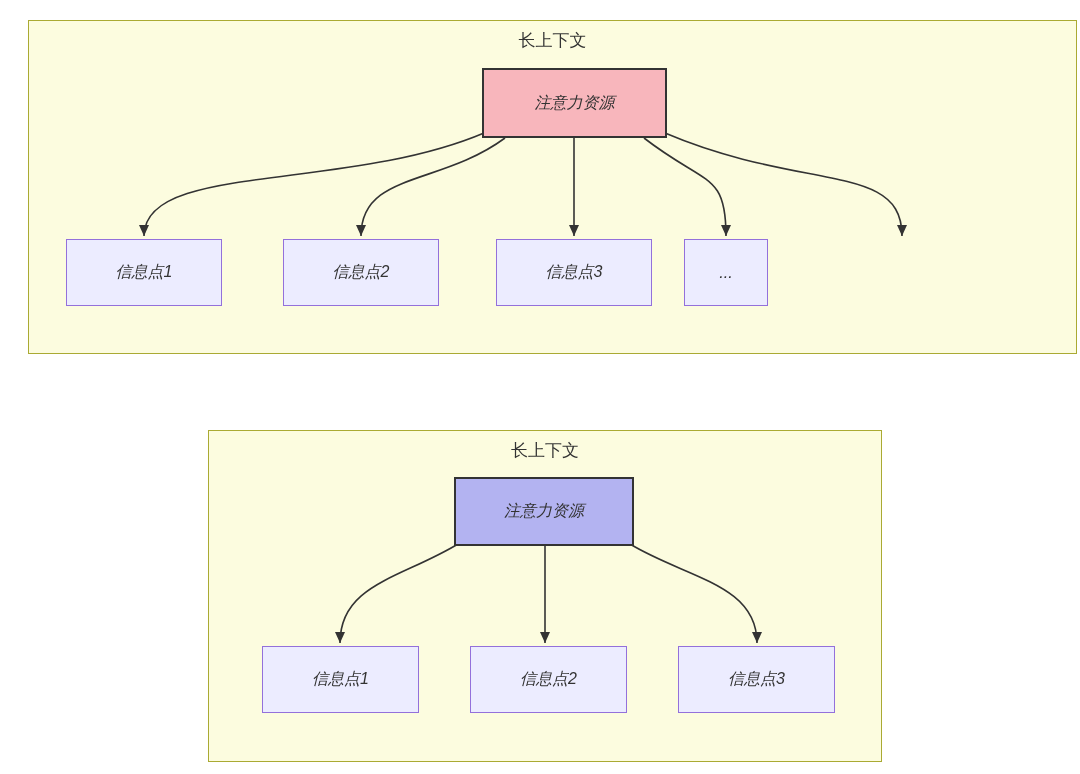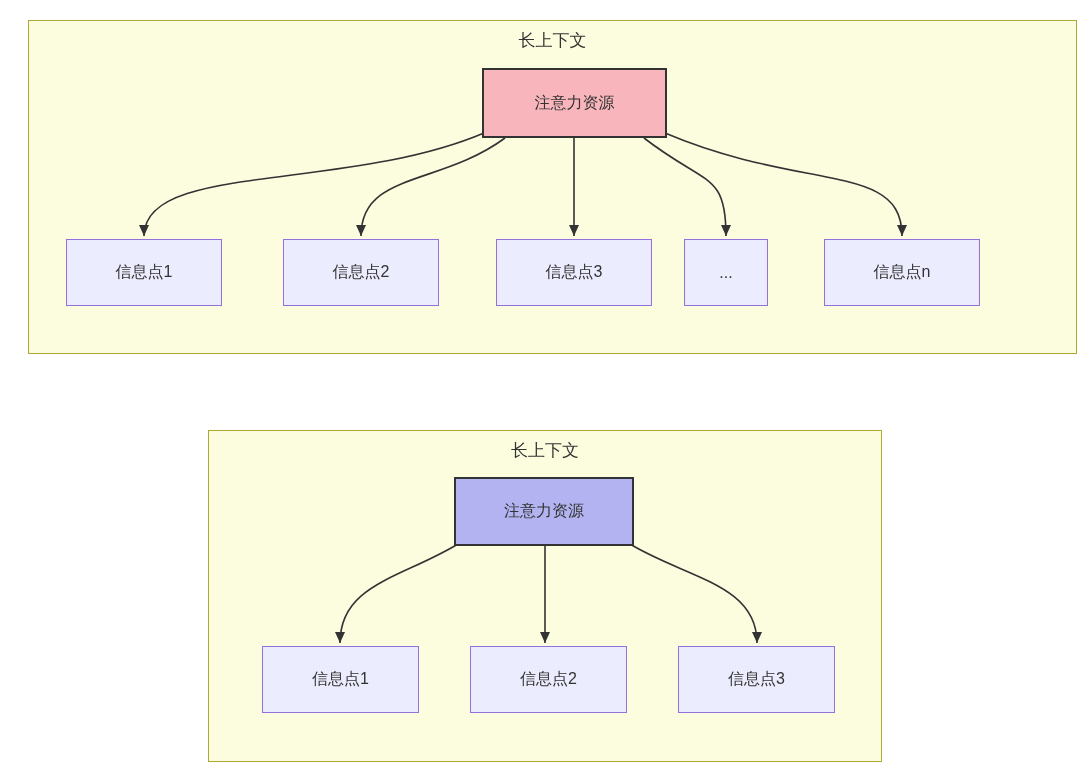--- a/index.html
+++ b/index.html
@@ -32,20 +32,21 @@
     color: var(--text, #333333);
   }
   .node {
     position: absolute;
     box-sizing: border-box;
     display: flex;
     align-items: center;
     justify-content: center;
     font-size: 16px;
     color: var(--text, #333333);
+    font-style: italic;
   }
   .node.info {
     background: var(--node-fill, #ececff);
     border: 1.5px solid var(--node-border, #9370db);
   }
   .node.root {
     border: 2px solid var(--root-border, #333333);
   }
   .node.root.long {
     background: var(--long-root-fill, #f8b6bc);
@@ -97,21 +98,20 @@
     <path class="edge" d="M 545 546 L 545 643" marker-end="url(#arrowhead)"></path>
     <path class="edge" d="M 630 544 C 686 578, 757 584, 757 643" marker-end="url(#arrowhead)"></path>
   </svg>
 
   <div class="node root long" style="left:482px; top:68px; width:185px; height:70px;">注意力资源</div>
 
   <div class="node info" style="left:66px;  top:239px; width:156px; height:67px;">信息点1</div>
   <div class="node info" style="left:283px; top:239px; width:156px; height:67px;">信息点2</div>
   <div class="node info" style="left:496px; top:239px; width:156px; height:67px;">信息点3</div>
   <div class="node info" style="left:684px; top:239px; width:84px;  height:67px;">...</div>
-  <div class="node info" style="left:824px; top:239px; width:156px; height:67px;">信息点n</div>
 
   <div class="node root short" style="left:454px; top:477px; width:180px; height:69px;">注意力资源</div>
 
   <div class="node info" style="left:262px; top:646px; width:157px; height:67px;">信息点1</div>
   <div class="node info" style="left:470px; top:646px; width:157px; height:67px;">信息点2</div>
   <div class="node info" style="left:678px; top:646px; width:157px; height:67px;">信息点3</div>
 
 </div>
 
 </body></html>

